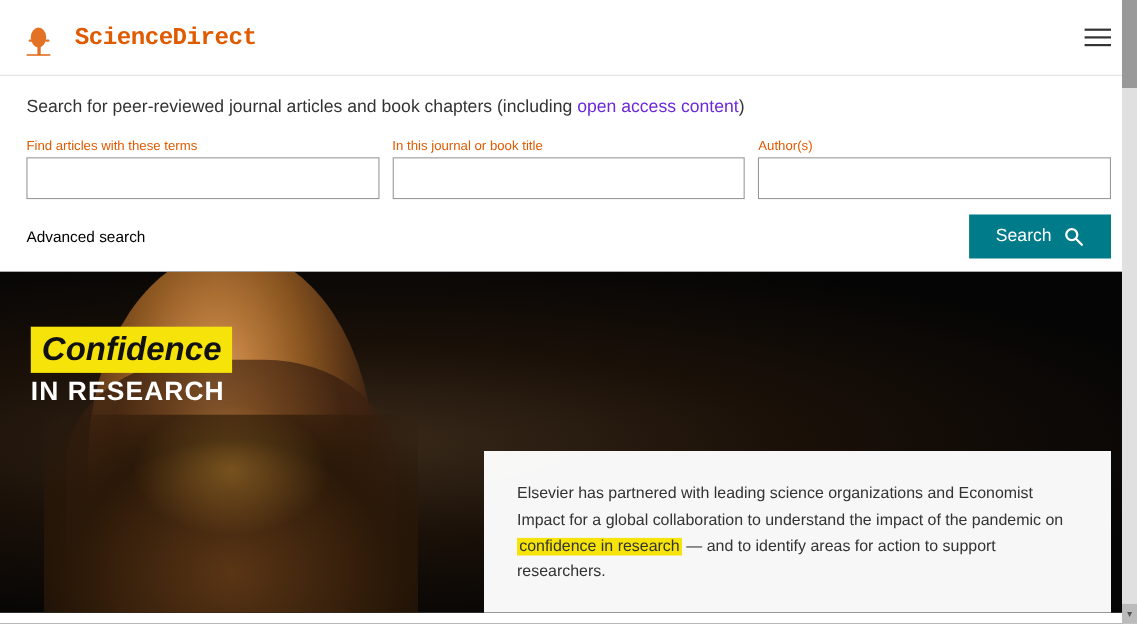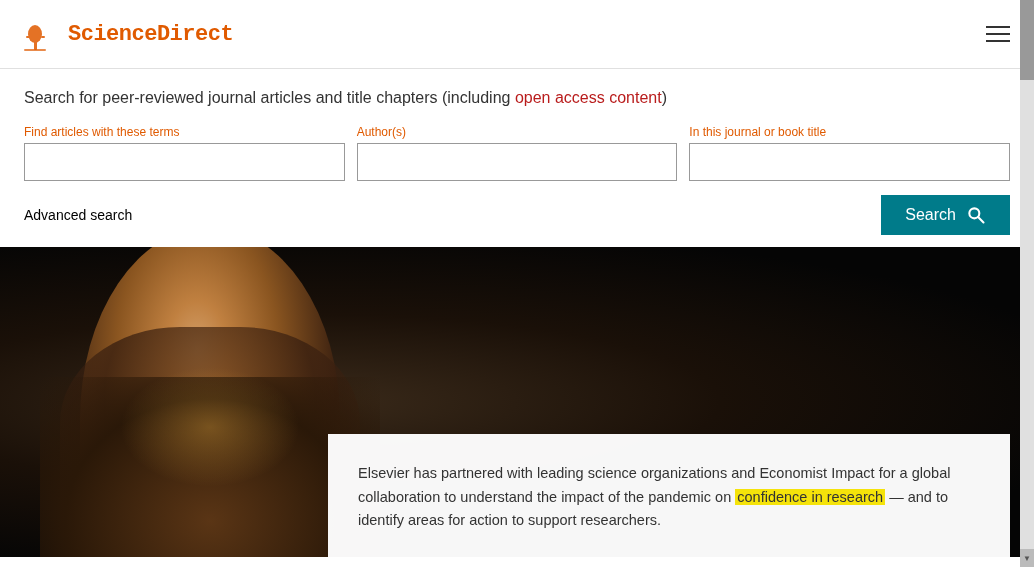--- a/index.html
+++ b/index.html
@@ -48,21 +48,21 @@
       padding: 18px 24px 12px 24px;
       background: #fff;
     }
     .search-headline {
       font-size: 16px;
       color: #333;
       margin-bottom: 16px;
       line-height: 1.4;
     }
     .search-headline .open-access {
-      color: #b91c1c;
+      color: #6d28d9;
     }
     .search-fields {
       display: flex;
       gap: 0;
       align-items: flex-start;
     }
     .field-group {
       display: flex;
       flex-direction: column;
       flex: 1;
@@ -152,21 +152,21 @@
       color: #fff;
       letter-spacing: 1px;
       text-transform: uppercase;
     }
 
     
     .info-card {
       position: absolute;
       right: 24px;
       bottom: 0;
-      width: 682px;
+      width: 570px;
       background: rgba(255,255,255,0.97);
       padding: 28px 30px 24px 30px;
     }
     .info-card-text {
       font-size: 14.5px;
       color: #333;
       line-height: 1.65;
     }
     .info-card-highlight {
       background: #f5e30a;
@@ -223,34 +223,34 @@
   </div>
   <div class="hamburger">
     <div class="hamburger-line"></div>
     <div class="hamburger-line"></div>
     <div class="hamburger-line"></div>
   </div>
 </div>
 
 <div class="search-section">
   <div class="search-headline">
-    <span>Search for peer-reviewed journal articles and title chapters (including </span><span class="open-access">open access content</span><span>)</span>
+    <span>Search for peer-reviewed journal articles and book chapters (including </span><span class="open-access">open access content</span><span>)</span>
   </div>
 
   <div class="search-fields">
     <div class="field-group">
       <label class="field-label">Find articles with these terms</label>
       <input class="field-input" type="text" placeholder="" style="">
     </div>
     <div class="field-group">
+      <label class="field-label">In this journal or book title</label>
+      <input class="field-input" type="text" placeholder="" style="">
+    </div>
+    <div class="field-group">
       <label class="field-label">Author(s)</label>
-      <input class="field-input" type="text" placeholder="" style="">
-    </div>
-    <div class="field-group">
-      <label class="field-label">In this journal or book title</label>
       <input class="field-input" type="text" placeholder="" style="">
     </div>
   </div>
 
   <div class="search-controls">
     <a class="advanced-search-link">Advanced search</a>
     <button class="search-button">
       <span>Search</span>
       <svg class="search-icon-svg" viewBox="0 0 24 24" fill="white" xmlns="http://www.w3.org/2000/svg">
         <circle cx="10" cy="10" r="6" stroke="white" stroke-width="2.5" fill="none"></circle>
@@ -264,20 +264,26 @@
   <div class="hero-bg"></div>
 
   <div style="position:absolute;left:0;top:0;bottom:0;width:420px;overflow:hidden;">
     <div style="position:absolute;left:80px;top:-20px;width:260px;height:350px;background:radial-gradient(ellipse at 45% 35%, #d4a06a 0%, #c08040 15%, #8a5520 40%, #3a2010 70%, transparent 100%);border-radius:50% 50% 0 0 / 55% 55% 0 0;"></div>
     <div style="position:absolute;left:60px;top:80px;width:300px;height:240px;background:radial-gradient(ellipse at 50% 30%, #7a4a20 0%, #3a2010 50%, transparent 100%);border-radius:40% 40% 0 0;opacity:0.8;"></div>
     <div style="position:absolute;left:40px;bottom:0;width:340px;height:180px;background:radial-gradient(ellipse at 50% 80%, #5a3515 0%, #2a1808 60%, transparent 100%);"></div>
 
     <div style="position:absolute;left:120px;top:120px;width:180px;height:120px;background:radial-gradient(ellipse,rgba(220,160,60,0.4) 0%,transparent 70%);"></div>
   </div>
 
+  <div class="hero-text">
+    <div class="confidence-badge">
+      <span class="confidence-badge-text">Confidence</span>
+    </div>
+    <div class="in-research-text">IN RESEARCH</div>
+  </div>
 
   <div class="info-card">
     <p class="info-card-text">
       <span>Elsevier has partnered with leading science organizations and Economist Impact for a global collaboration to understand the impact of the pandemic on </span><span class="info-card-highlight">confidence in research</span><span> — and to identify areas for action to support researchers.</span>
     </p>
   </div>
 </div>
 
 <div class="scrollbar">
   <div class="scrollbar-thumb"></div>

